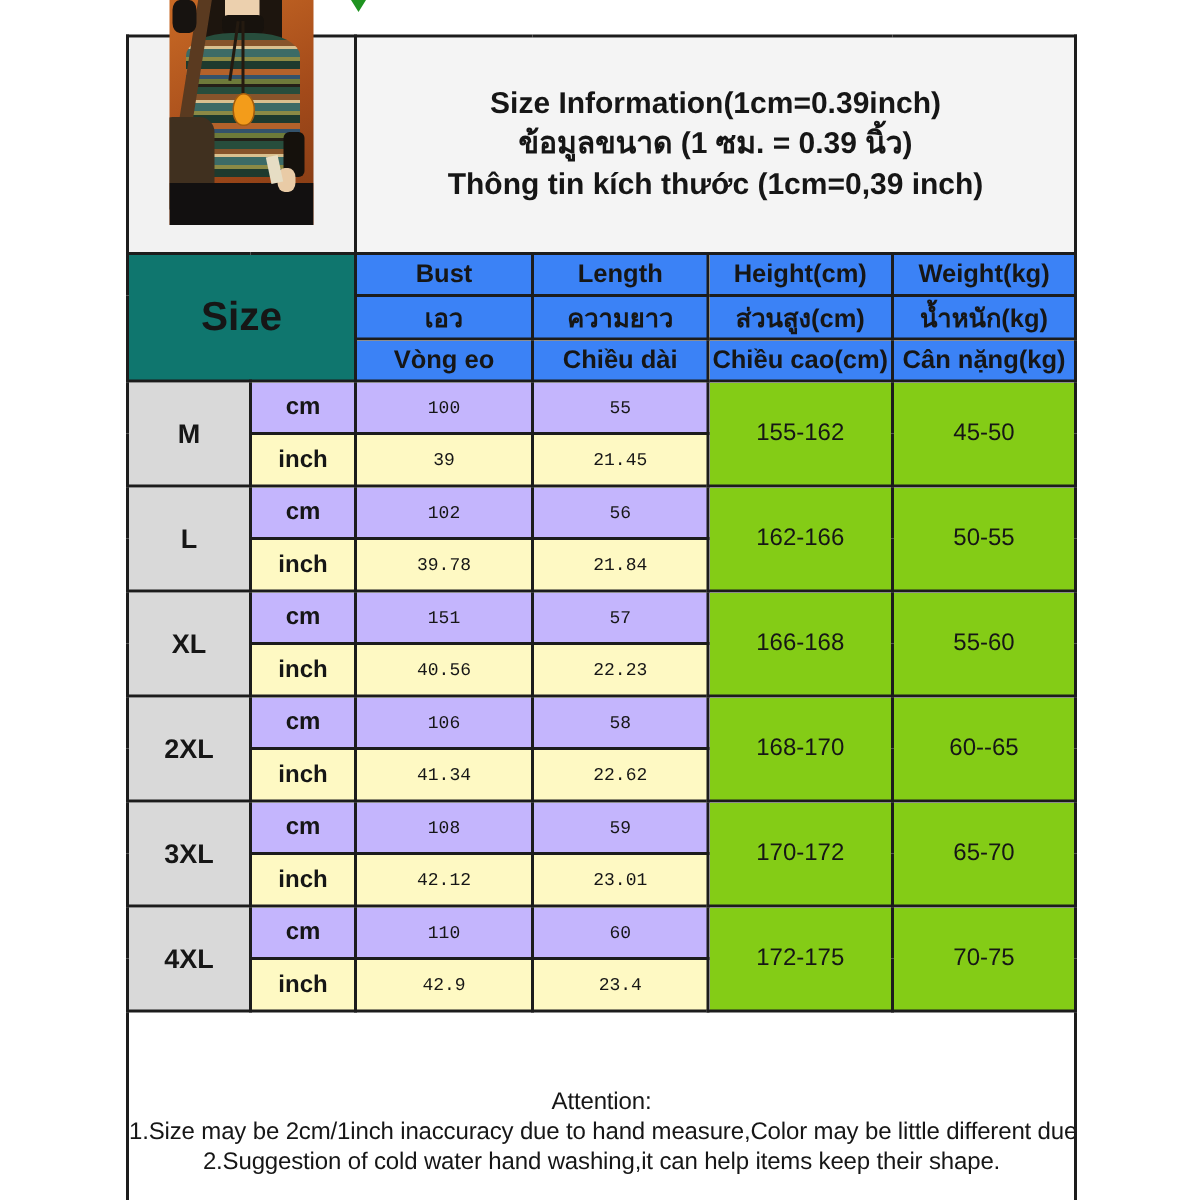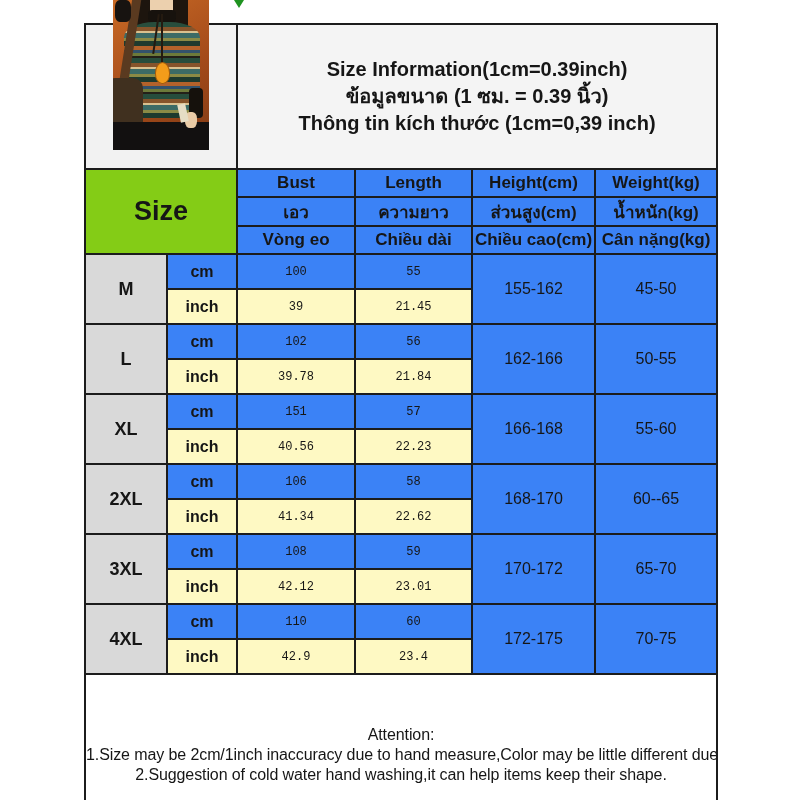--- a/index.html
+++ b/index.html
@@ -22,27 +22,27 @@
   tr.hrow{height:28px;}
   tr.drow{height:35px;}
   tr.attn-row{height:162px;}
 
   td.photo-cell{background:#f2f2f2;}
   td.title-cell{background:#f4f4f4;}
   .title-block{line-height:27px;font-weight:bold;font-size:20px;white-space:nowrap;}
   .title-block div{margin:0;}
 
   td.head{background:#3b82f6;font-weight:bold;font-size:17px;}
-  td.size-head{font-size:27px;font-weight:bold;background:#84cc16;}
+  td.size-head{font-size:27px;font-weight:bold;background:#0f766e;}
   td.size-label{background:#d9d9d9;font-weight:bold;font-size:18px;}
   td.unit{font-weight:bold;font-size:16px;}
   td.val{font-size:12px;font-family:Liberation Mono, monospace;}
-  td.cm-bg{background:#3b82f6;border-bottom-width:1px;}
+  td.cm-bg{background:#c4b5fd;border-bottom-width:1px;}
   td.in-bg{background:#fef9c3;border-top-width:1px;}
-  td.merged{background:#3b82f6;font-size:16px;}
+  td.merged{background:#84cc16;font-size:16px;}
 
   td.attn-cell{
     background:#ffffff;text-align:left;vertical-align:top;
     padding:3px 5px;white-space:normal;
     font-size:16px;line-height:20px;letter-spacing:-0.1px;
   }
 
   
   .photo{
     position:absolute;left:113px;top:0;width:96px;height:150px;

